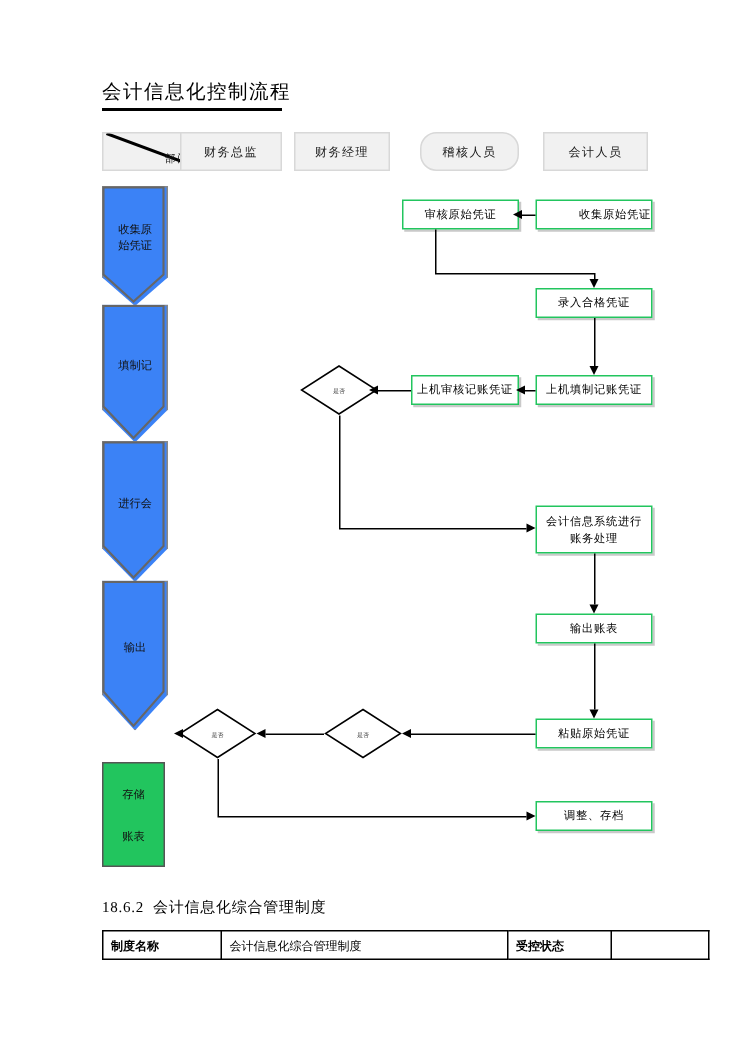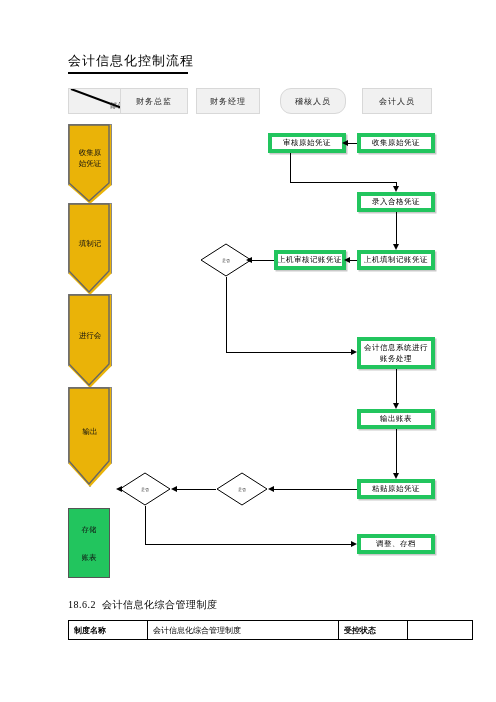--- a/index.html
+++ b/index.html
@@ -36,21 +36,21 @@
   .lane-head .slash{
     position:absolute;left:-6px;top:-6px;width:100px;height:42px;pointer-events:none;
   }
   .lane-head.diag .lbl{
     position:absolute;right:5px;bottom:2px;font-size:7px;
   }
 
   
   .chev{
     position:absolute;left:68px;width:42px;
-    background:#eab308;border:1px solid #888;
+    background:#3b82f6;border:1px solid #888;
     -webkit-clip-path:polygon(0 0,100% 0,100% 76%,50% 100%,0 76%);
     clip-path:polygon(0 0,100% 0,100% 76%,50% 100%,0 76%);
     display:flex;align-items:center;justify-content:center;
   }
   .chev .ct{
     font-size:7.5px;line-height:11px;text-align:center;
     width:26px;color:#111;word-break:break-all;
     margin-bottom:12px;
   }
   
@@ -61,21 +61,21 @@
   .store-box{
     position:absolute;left:68px;width:42px;
     background:#22c55e;border:1px solid #555;
     display:flex;flex-direction:column;align-items:center;justify-content:space-around;
     font-size:7.5px;line-height:11px;color:#111;padding:6px 0;box-sizing:border-box;
   }
 
   
   .pbox{
     position:absolute;
-    background:#ffffff;border:4px solid #22c55e;
+    background:#ffffff;border:1px solid #22c55e;
     box-shadow:1.5px 1.5px 0 #c9c9c9;
     display:flex;align-items:center;justify-content:center;
     font-size:7.5px;line-height:10px;text-align:center;
     color:#000;letter-spacing:.5px;box-sizing:border-box;
   }
   .pbox.two{line-height:11px;flex-direction:column;}
 
   
   .dia{position:absolute;}
   .dia svg{display:block;overflow:visible;}
@@ -186,21 +186,21 @@
 
   <div class="store-box" style="top:508px;height:70px;">
     <span>存储</span>
     <span>账表</span>
   </div>
 
   <div class="pbox" style="left:268px;top:133px;width:78px;height:20px;">
     <span>审核原始凭证</span>
   </div>
 
-  <div class="pbox" style="left:357px;top:133px;width:78px;height:20px;">
+  <div class="pbox" style="left:357px;top:133px;width:78px;height:20px;justify-content:flex-end;">
     <span>收集原始凭证</span>
   </div>
 
   <div class="pbox" style="left:357px;top:192px;width:78px;height:20px;">
     <span>录入合格凭证</span>
   </div>
 
   <div class="pbox" style="left:357px;top:250px;width:78px;height:20px;">
     <span>上机填制记账凭证</span>
   </div>

